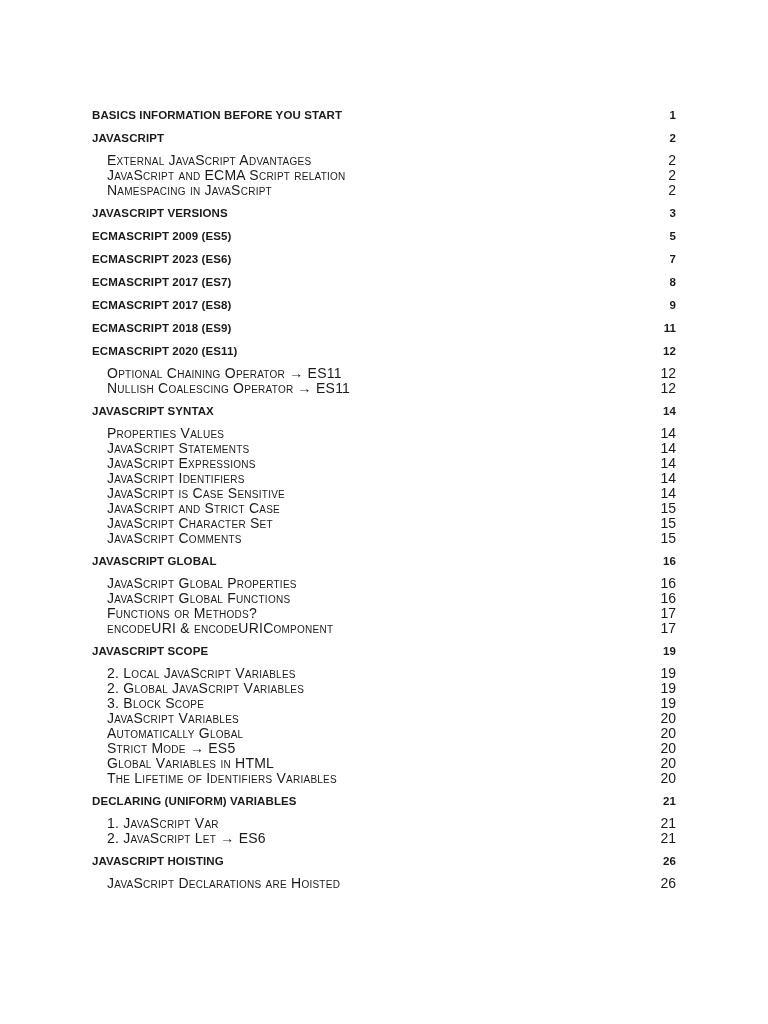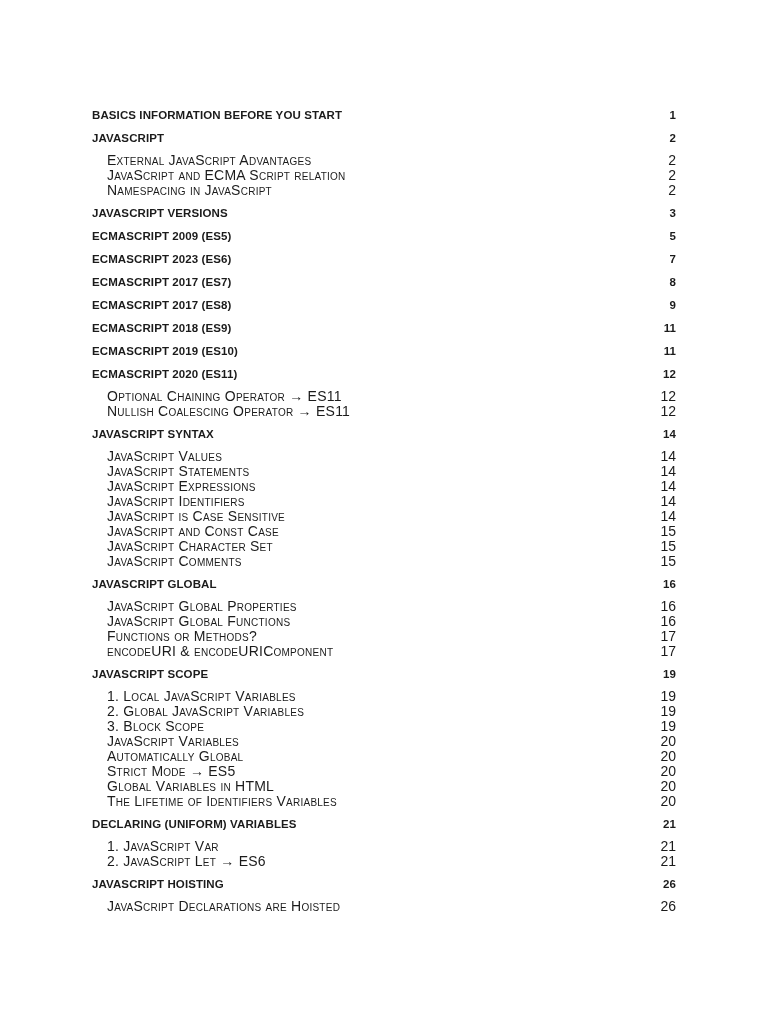--- a/index.html
+++ b/index.html
@@ -108,24 +108,20 @@
       <div class="row l1">
         <span class="t">ECMASCRIPT 2017 (ES8)</span>
         <span class="p">9</span>
       </div>
 
       <div class="row l1">
         <span class="t">ECMASCRIPT 2018 (ES9)</span>
         <span class="p">11</span>
       </div>
 
-      <div class="row l1">
-        <span class="t">ECMASCRIPT 2019 (ES10)</span>
-        <span class="p">11</span>
-      </div>
 
       <div class="row l1">
         <span class="t">ECMASCRIPT 2020 (ES11)</span>
         <span class="p">12</span>
       </div>
 
       <div class="row l2">
         <span class="t">Optional Chaining Operator → ES11</span>
         <span class="p">12</span>
       </div>
@@ -134,21 +130,21 @@
         <span class="t">Nullish Coalescing Operator → ES11</span>
         <span class="p">12</span>
       </div>
 
       <div class="row l1">
         <span class="t">JAVASCRIPT SYNTAX</span>
         <span class="p">14</span>
       </div>
 
       <div class="row l2">
-        <span class="t">JavaScript Values</span>
+        <span class="t">Properties Values</span>
         <span class="p">14</span>
       </div>
 
       <div class="row l2">
         <span class="t">JavaScript Statements</span>
         <span class="p">14</span>
       </div>
 
       <div class="row l2">
         <span class="t">JavaScript Expressions</span>
@@ -159,21 +155,21 @@
         <span class="t">JavaScript Identifiers</span>
         <span class="p">14</span>
       </div>
 
       <div class="row l2">
         <span class="t">JavaScript is Case Sensitive</span>
         <span class="p">14</span>
       </div>
 
       <div class="row l2">
-        <span class="t">JavaScript and Const Case</span>
+        <span class="t">JavaScript and Strict Case</span>
         <span class="p">15</span>
       </div>
 
       <div class="row l2">
         <span class="t">JavaScript Character Set</span>
         <span class="p">15</span>
       </div>
 
       <div class="row l2">
         <span class="t">JavaScript Comments</span>
@@ -205,21 +201,21 @@
         <span class="p">17</span>
       </div>
 
 
       <div class="row l1">
         <span class="t">JAVASCRIPT SCOPE</span>
         <span class="p">19</span>
       </div>
 
       <div class="row l2">
-        <span class="t">1. Local JavaScript Variables</span>
+        <span class="t">2. Local JavaScript Variables</span>
         <span class="p">19</span>
       </div>
 
       <div class="row l2">
         <span class="t">2. Global JavaScript Variables</span>
         <span class="p">19</span>
       </div>
 
       <div class="row l2">
         <span class="t">3. Block Scope</span>

